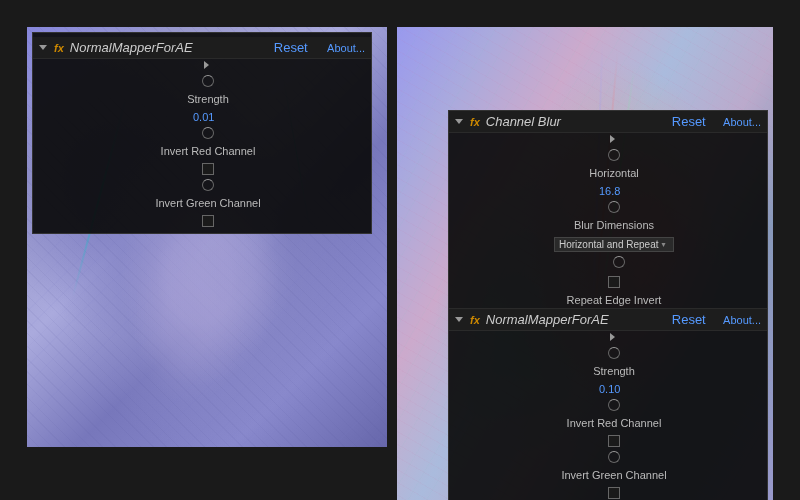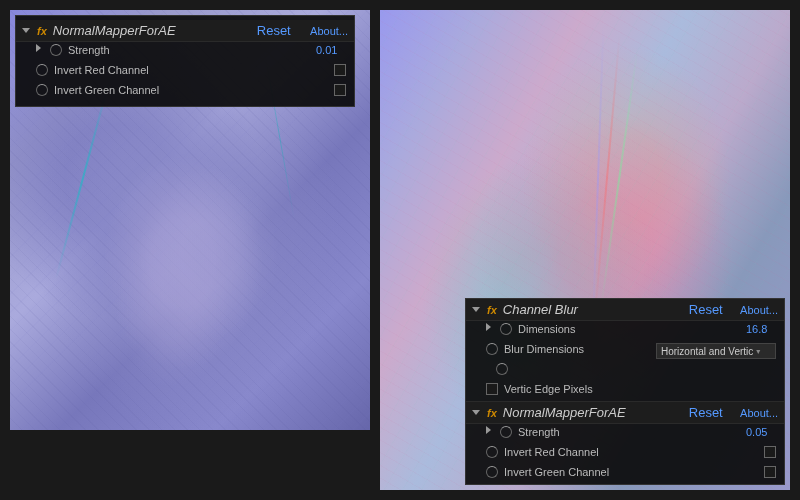--- a/index.html
+++ b/index.html
@@ -10,21 +10,21 @@
       font-family: Arial, sans-serif;
       font-size: 12px;
       color: #cccccc;
       overflow: hidden;
       position: relative;
     }
 
     .panel-container {
       display: flex;
       gap: 10px;
-      padding: 10px;
+      padding: 27px;
       height: 100%;
     }
 
     
     .left-panel {
       position: relative;
       width: 360px;
       height: 420px;
     }
 
@@ -199,23 +199,25 @@
       height: 0;
       border-top: 4px solid transparent;
       border-bottom: 4px solid transparent;
       border-left: 5px solid #999;
       display: inline-block;
       margin-right: 3px;
     }
 
     .control-row {
       display: flex;
+      align-items: center;
       padding: 2px 8px 2px 20px;
       gap: 6px;
       min-height: 20px;
+      flex-direction: column;
     }
 
     .reset-icon {
       width: 12px;
       height: 12px;
       border: 1px solid #666;
       border-radius: 50%;
       border-top-color: #999;
       display: inline-block;
       flex-shrink: 0;
@@ -379,58 +381,58 @@
         <span class="fx-badge">fx</span>
         <span class="section-title">Channel Blur</span>
         <span class="reset-link">Reset</span>
         <span style="color:#555;margin:0 3px;">&nbsp;</span>
         <span class="about-link">About...</span>
       </div>
 
       <div class="control-row">
         <span class="triangle-right"></span>
         <span class="reset-icon"></span>
-        <span class="control-label">Dimensions</span>
+        <span class="control-label">Horizontal</span>
         <span class="control-value">16.8</span>
       </div>
 
       <div class="control-row">
         <span class="reset-icon"></span>
         <span class="control-label">Blur Dimensions</span>
         <div class="dropdown-value">
-          <span>Horizontal and Vertic</span>
+          <span>Horizontal and Repeat</span>
           <span class="dropdown-arrow">▾</span>
         </div>
       </div>
 
       <div class="control-row" style="padding-left: 30px;">
         <span class="reset-icon"></span>
       </div>
 
       <div class="control-row">
         <span class="checkbox"></span>
-        <span class="control-label">Vertic Edge Pixels</span>
+        <span class="control-label">Repeat Edge Invert</span>
       </div>
 
       <div class="section-separator"></div>
 
       <div class="control-section-header">
         <span class="triangle-down"></span>
         <span class="fx-badge">fx</span>
         <span class="section-title">NormalMapperForAE</span>
         <span class="reset-link">Reset</span>
         <span style="color:#555;margin:0 3px;">&nbsp;</span>
         <span class="about-link">About...</span>
       </div>
 
       <div class="control-row">
         <span class="triangle-right"></span>
         <span class="reset-icon"></span>
         <span class="control-label">Strength</span>
-        <span class="control-value">0.05</span>
+        <span class="control-value">0.10</span>
       </div>
 
       <div class="control-row">
         <span class="reset-icon"></span>
         <span class="control-label">Invert Red Channel</span>
         <span class="checkbox"></span>
       </div>
 
       <div class="control-row">
         <span class="reset-icon"></span>

